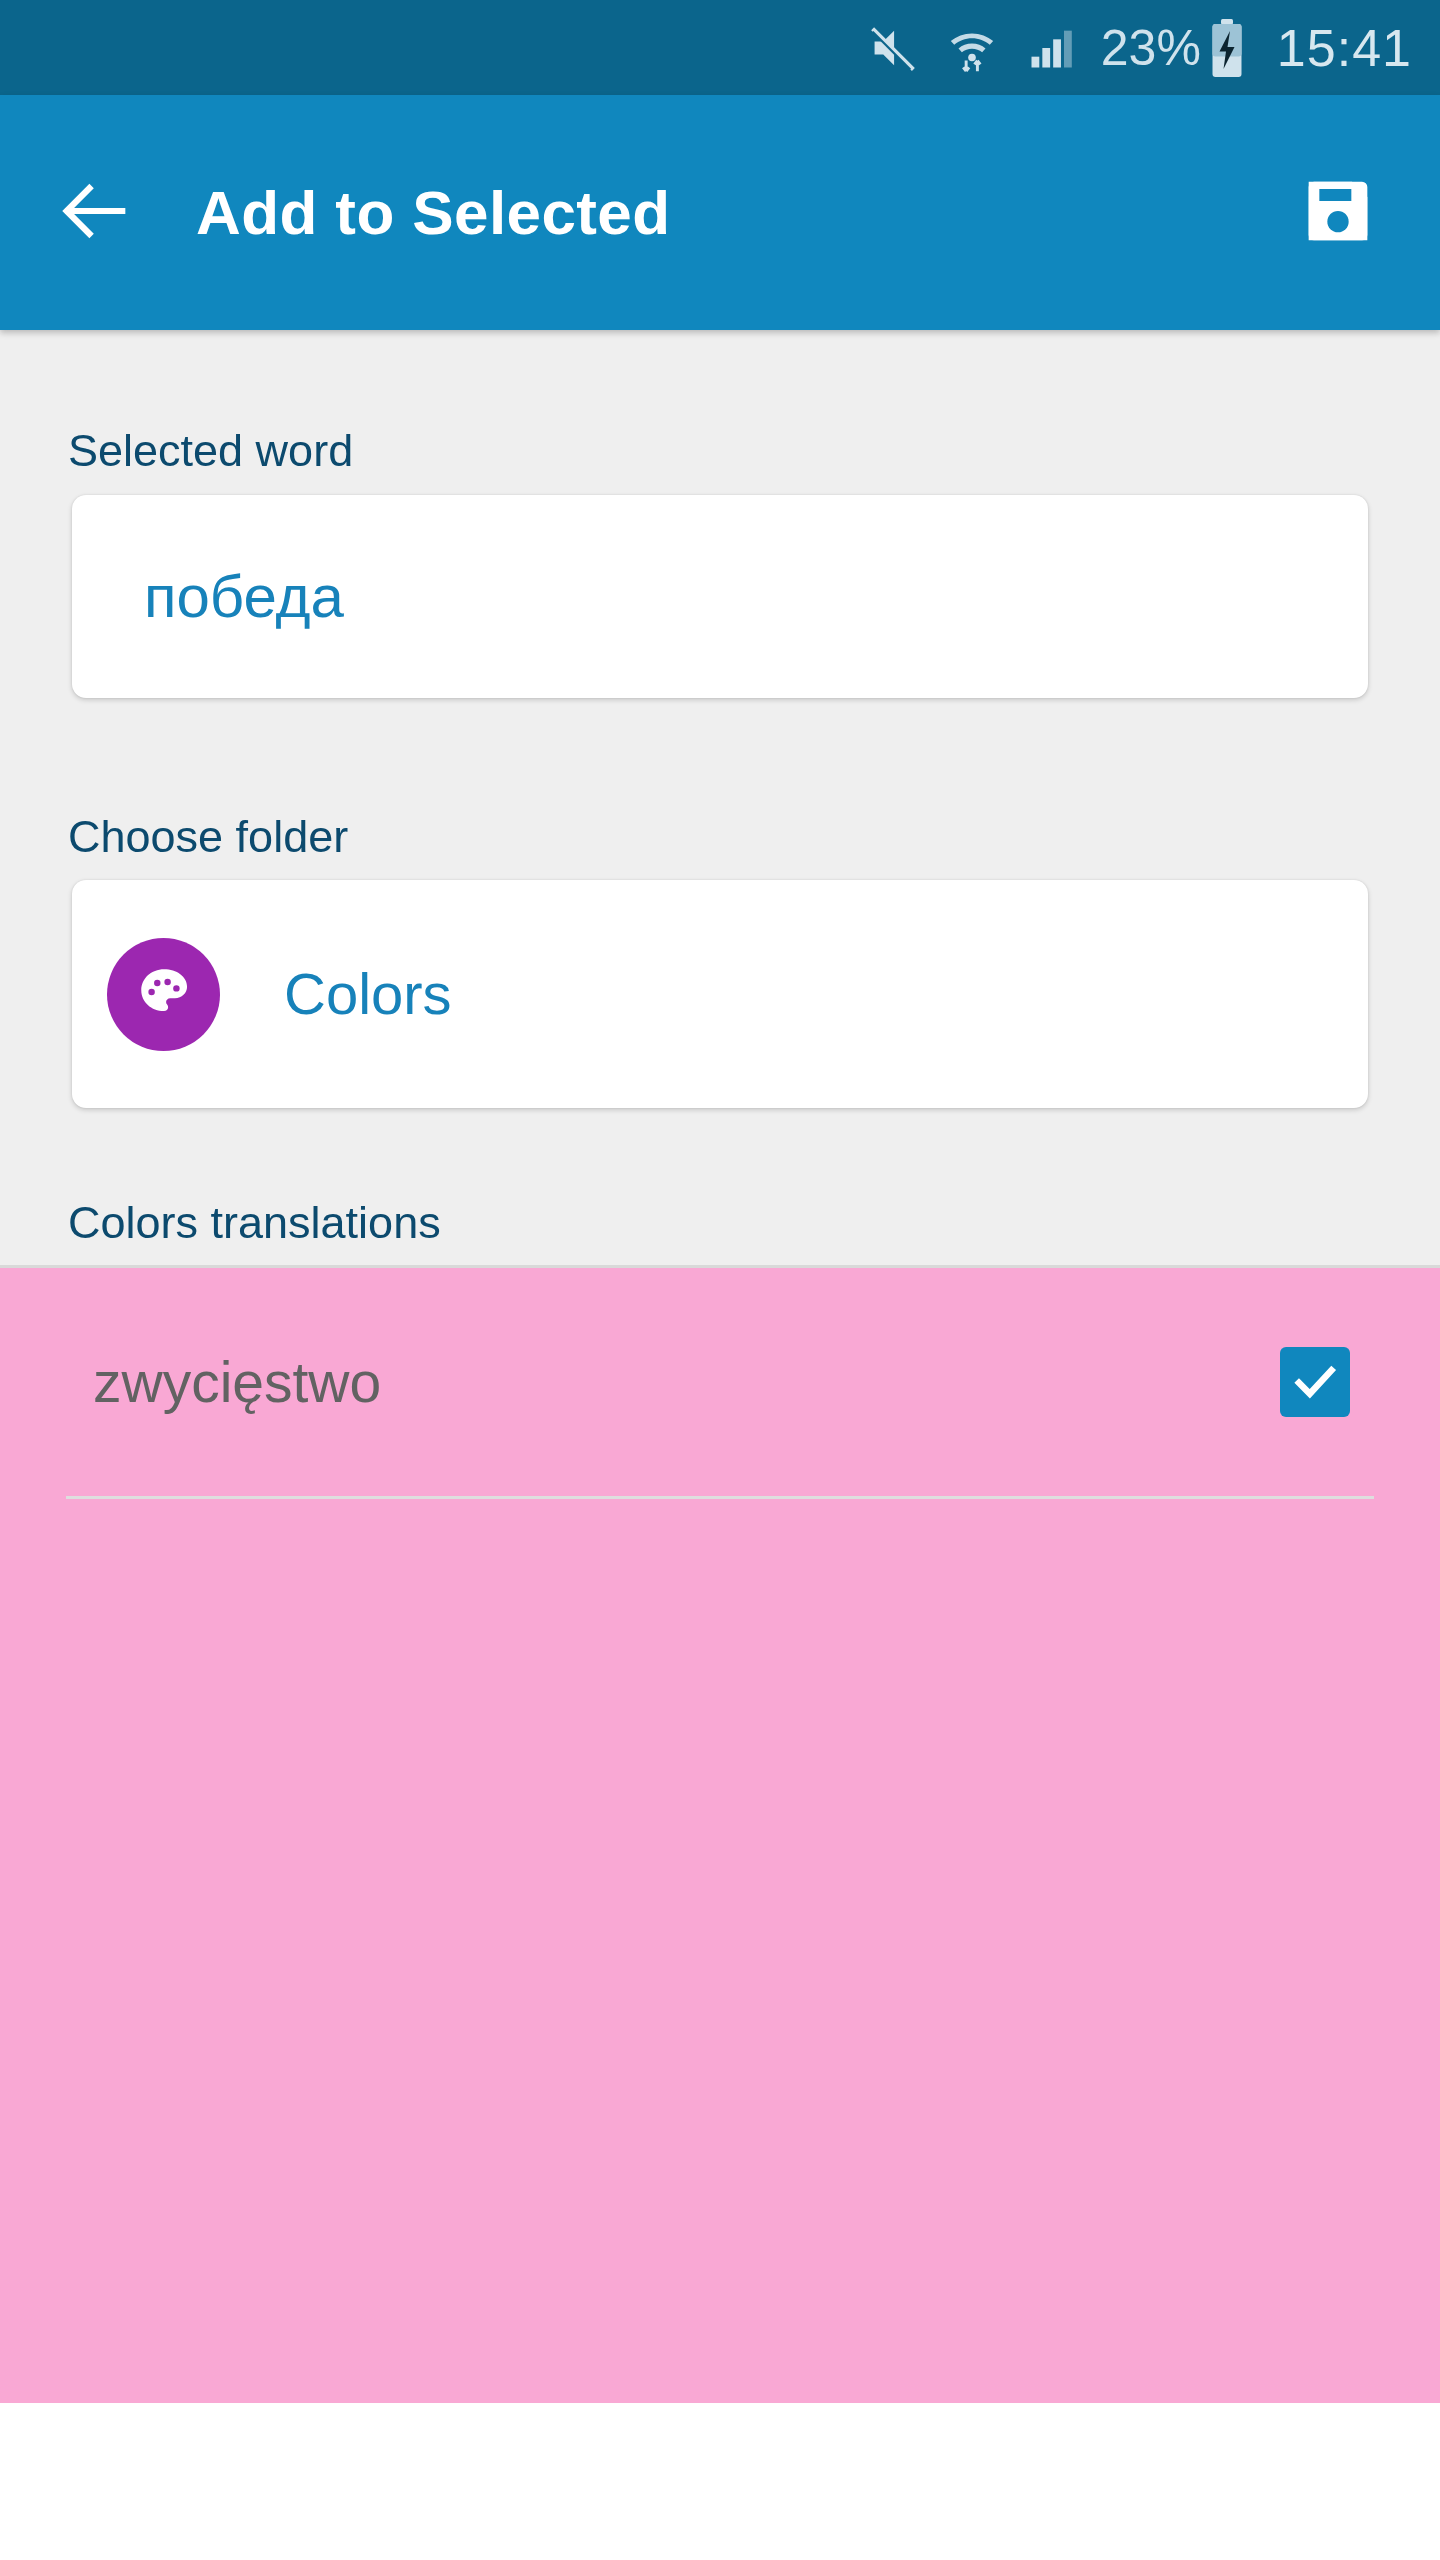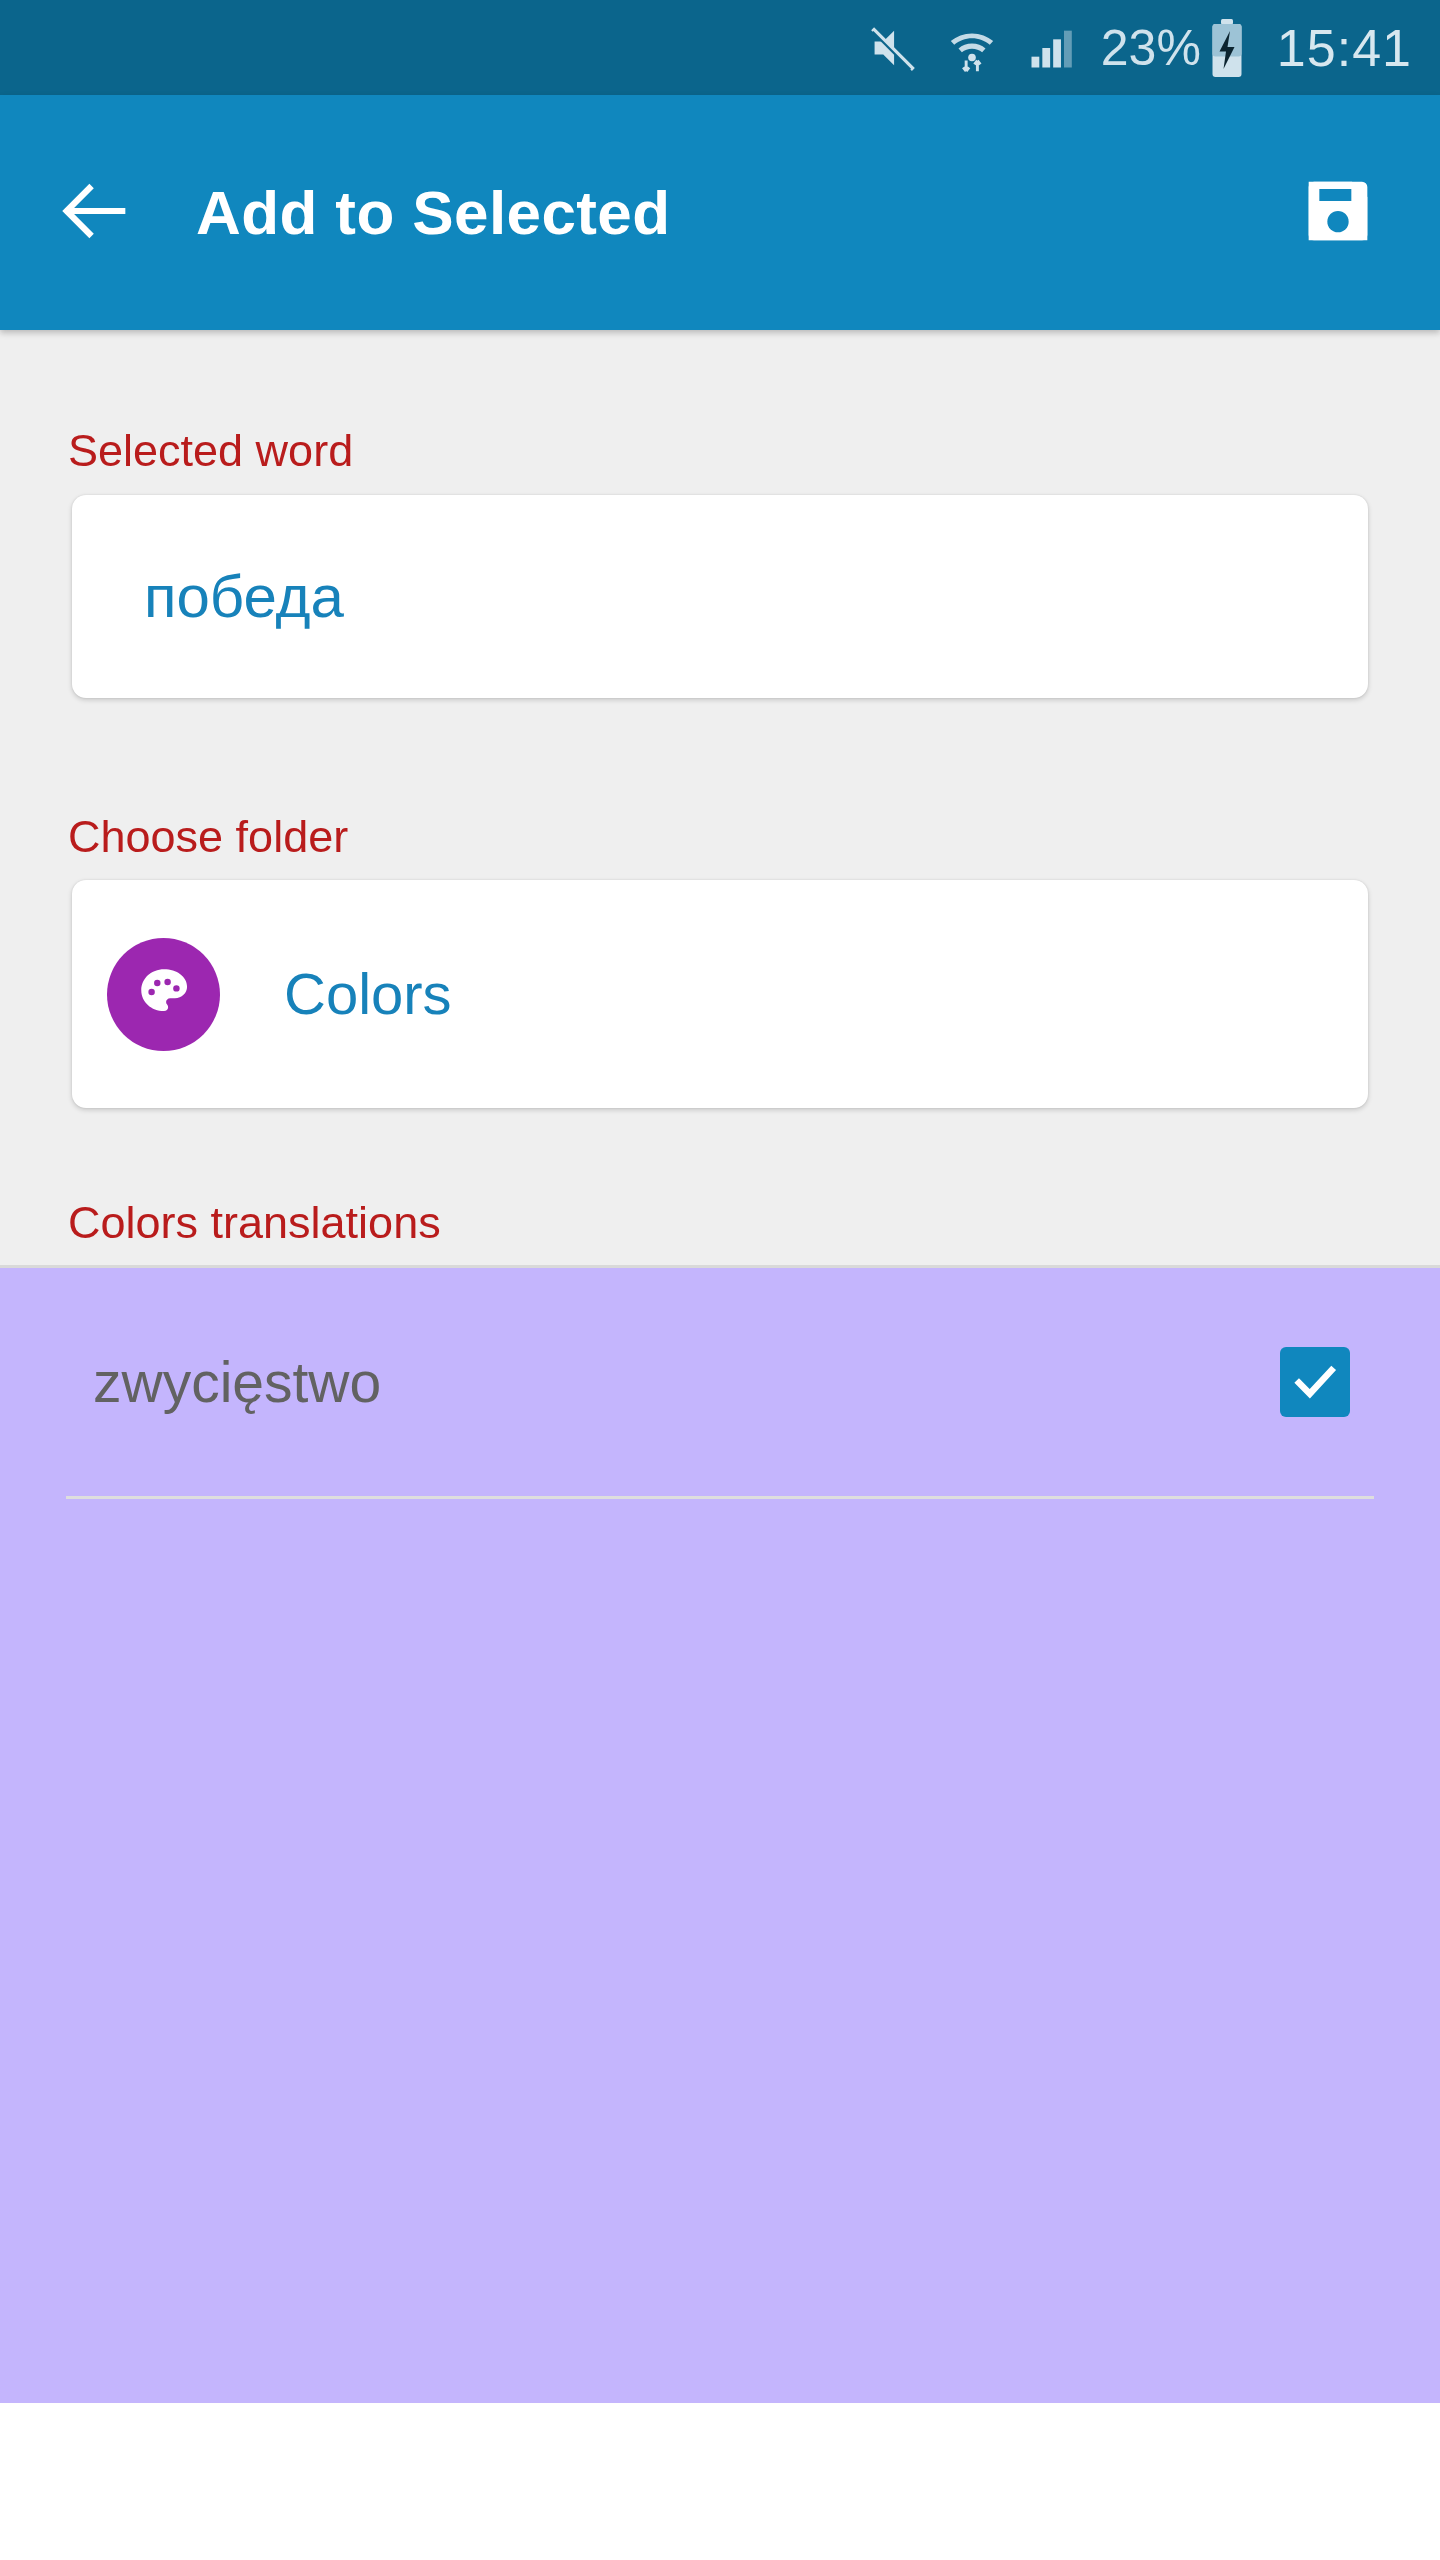--- a/index.html
+++ b/index.html
@@ -103,21 +103,21 @@
     position: absolute;
     top: 330px; left: 0;
     width: 1440px;
     height: 935px;
     background: #efefef;
     box-sizing: border-box;
   }
   .field-label {
     position: absolute;
     left: 68px;
-    color: #b91c1c;
+    color: #0c4a6e;
     font-size: 45px;
     font-weight: 400;
     line-height: 1;
     white-space: nowrap;
   }
   .label-word   { top: 98px; }
   .label-folder { top: 484px; }
   .label-trans  { top: 870px; }
 
   .card {
@@ -166,21 +166,21 @@
     font-weight: 400;
     line-height: 1;
   }
 
   
   .translations-list {
     position: absolute;
     top: 1265px; left: 0;
     width: 1440px;
     height: 1138px;
-    background: #c4b5fd;
+    background: #f9a8d4;
     border-top: 3px solid #d9d9d9;
     box-sizing: border-box;
   }
   .trans-row {
     position: relative;
     height: 228px;
     display: flex;
     align-items: center;
     box-sizing: border-box;
     cursor: pointer;

